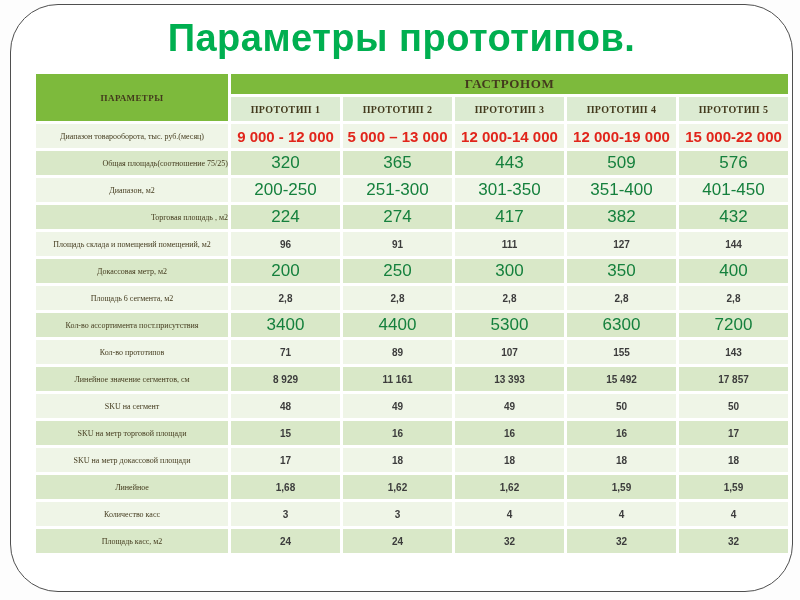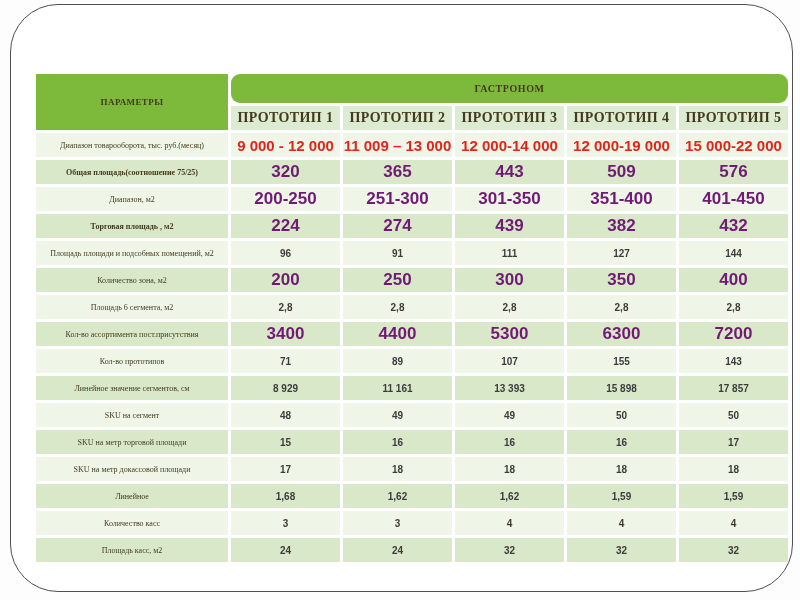--- a/index.html
+++ b/index.html
@@ -11,37 +11,38 @@
     font-family:"Liberation Sans",sans-serif;font-weight:800;font-size:38px;
     letter-spacing:0.5px;color:#00AF50;margin:0;}
   table.params{position:absolute;left:22px;top:66px;width:757px;
     border-collapse:separate;border-spacing:3px;table-layout:fixed;}
   col.c-label{width:192px;}
   col.c-data{width:109px;}
   th,td{padding:0;text-align:center;vertical-align:middle;overflow:visible;}
   th.corner{background:#7DBA3C;color:#433A1D;font-family:"Liberation Serif",serif;
     font-weight:bold;font-size:9px;letter-spacing:0.4px;margin-top:44px;}
   th.group{background:#7DBA3C;color:#433A1D;font-family:"Liberation Serif",serif;
-    font-weight:bold;font-size:10px;letter-spacing:0.6px;height:29px;border-radius:9px;}
+    font-weight:bold;font-size:13px;letter-spacing:0.6px;height:20px;}
   th.proto{background:#DCEBD2;color:#433A1D;font-family:"Liberation Serif",serif;
-    font-weight:bold;font-size:14px;letter-spacing:0.4px;height:24px;}
+    font-weight:bold;font-size:10px;letter-spacing:0.4px;height:24px;}
   tbody tr{height:24px;padding-left:18px;}
   tbody tr.light td{background:#EFF5E7;}
   tbody tr.dark td{background:#D9E8C8;}
   td.label{font-family:"Liberation Serif",serif;font-size:8px;color:#433A1D;}
-  td.label.lb{font-weight:bold;}
-  td.val.large{font-weight:bold;font-size:17px;color:#701a75;}
+  td.label.lb{font-weight:normal;text-align:right;}
+  td.val.large{font-weight:normal;font-size:17px;color:#15803d;}
   td.val.red{font-weight:bold;font-size:15px;color:#E1251B;white-space:nowrap;margin-top:11px;}
   td.val.small{font-weight:bold;font-size:10px;color:#3c3c3c;}
 </style>
 </head>
 <body>
 
 <div class="stage">
   <div class="slide">
+    <h1 class="title">Параметры прототипов.</h1>
     <table class="params">
       <colgroup>
         <col class="c-label">
         <col class="c-data">
           <col class="c-data">
           <col class="c-data">
           <col class="c-data">
           <col class="c-data">
       </colgroup>
       <thead>
@@ -54,21 +55,21 @@
             <th class="proto">ПРОТОТИП 2</th>
             <th class="proto">ПРОТОТИП 3</th>
             <th class="proto">ПРОТОТИП 4</th>
             <th class="proto">ПРОТОТИП 5</th>
           </tr>
       </thead>
       <tbody id="table-body">
           <tr class="light">
             <td class="label">Диапазон товарооборота, тыс. руб.(месяц)</td>
             <td class="val red">9 000 - 12 000</td>
-            <td class="val red">11 009 – 13 000</td>
+            <td class="val red">5 000 – 13 000</td>
             <td class="val red">12 000-14 000</td>
             <td class="val red">12 000-19 000</td>
             <td class="val red">15 000-22 000</td>
           </tr>
           <tr class="dark">
             <td class="label lb">Общая площадь(соотношение 75/25)</td>
             <td class="val large">320</td>
             <td class="val large">365</td>
             <td class="val large">443</td>
             <td class="val large">509</td>
@@ -79,34 +80,34 @@
             <td class="val large">200-250</td>
             <td class="val large">251-300</td>
             <td class="val large">301-350</td>
             <td class="val large">351-400</td>
             <td class="val large">401-450</td>
           </tr>
           <tr class="dark">
             <td class="label lb">Торговая площадь , м2</td>
             <td class="val large">224</td>
             <td class="val large">274</td>
-            <td class="val large">439</td>
+            <td class="val large">417</td>
             <td class="val large">382</td>
             <td class="val large">432</td>
           </tr>
           <tr class="light">
-            <td class="label">Площадь площади и подсобных помещений, м2</td>
+            <td class="label">Площадь склада и помещений помещений, м2</td>
             <td class="val small">96</td>
             <td class="val small">91</td>
             <td class="val small">111</td>
             <td class="val small">127</td>
             <td class="val small">144</td>
           </tr>
           <tr class="dark">
-            <td class="label">Количество зона, м2</td>
+            <td class="label">Докассовая метр, м2</td>
             <td class="val large">200</td>
             <td class="val large">250</td>
             <td class="val large">300</td>
             <td class="val large">350</td>
             <td class="val large">400</td>
           </tr>
           <tr class="light">
             <td class="label">Площадь 6 сегмента, м2</td>
             <td class="val small">2,8</td>
             <td class="val small">2,8</td>
@@ -128,21 +129,21 @@
             <td class="val small">89</td>
             <td class="val small">107</td>
             <td class="val small">155</td>
             <td class="val small">143</td>
           </tr>
           <tr class="dark">
             <td class="label">Линейное значение  сегментов, см</td>
             <td class="val small">8 929</td>
             <td class="val small">11 161</td>
             <td class="val small">13 393</td>
-            <td class="val small">15 898</td>
+            <td class="val small">15 492</td>
             <td class="val small">17 857</td>
           </tr>
           <tr class="light">
             <td class="label">SKU на сегмент</td>
             <td class="val small">48</td>
             <td class="val small">49</td>
             <td class="val small">49</td>
             <td class="val small">50</td>
             <td class="val small">50</td>
           </tr>

